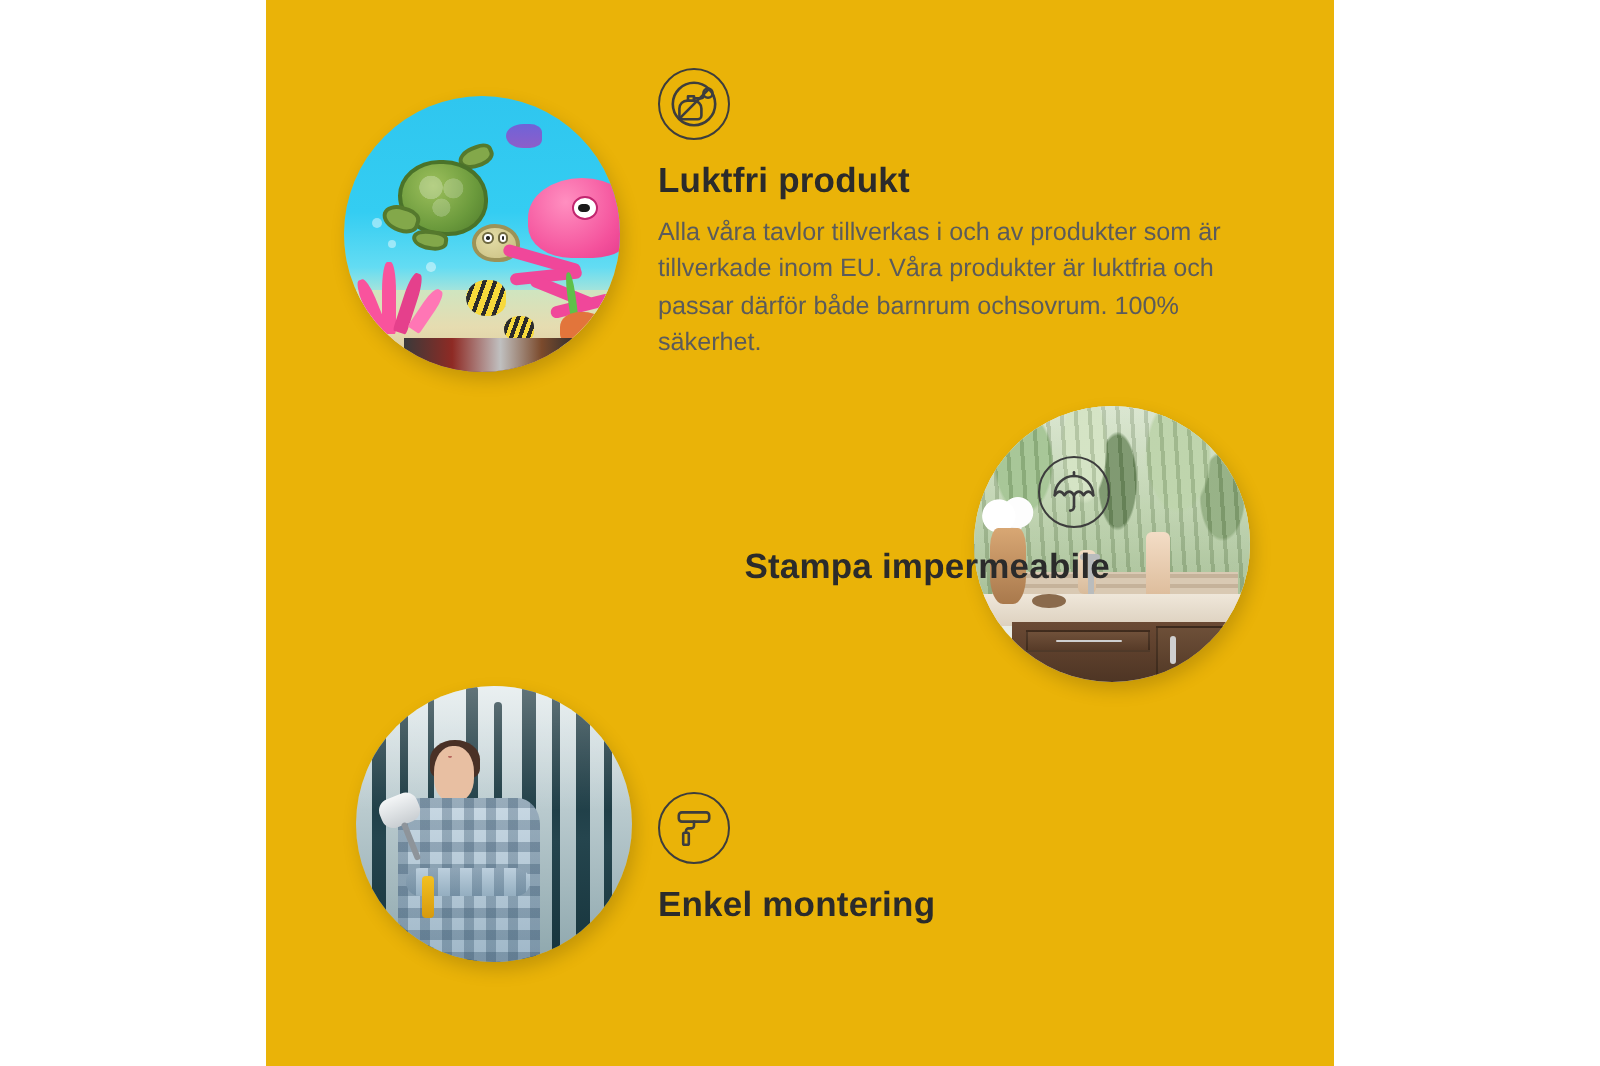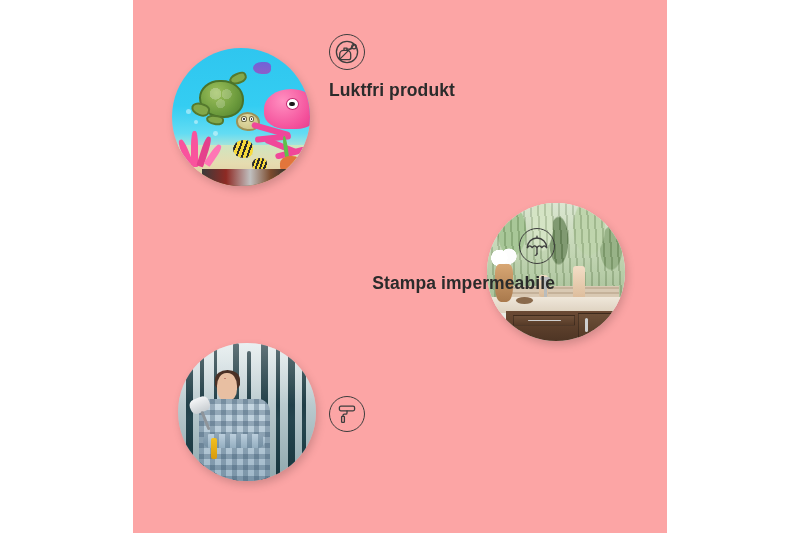--- a/index.html
+++ b/index.html
@@ -16,21 +16,21 @@
     position: relative;
   }
 
   
   .stage {
     position: absolute;
     left: 133px;
     top: 0;
     width: 534px;
     height: 533px;
-    background: #fca5a5;
+    background: #eab308;
     overflow: hidden;
   }
 
   .margin-left, .margin-right {
     position: absolute;
     top: 0;
     height: 533px;
     width: 133px;
     background: #ffffff;
   }
@@ -440,20 +440,21 @@
           <path d="M6.6 19.6h7.2c1.1 0 1.9-.9 1.9-1.9v-3.4c0-2.2-1.8-4-4-4h-3c-2.2 0-4 1.8-4 4v3.4c0 1 .8 1.9 1.9 1.9z"></path>
           <path d="M9 10.3V8.1h3v2.2"></path>
           <path d="M12 9.2h3.4c.8 0 1.4-.6 1.4-1.4"></path>
           <circle cx="19" cy="6.6" r="2.3"></circle>
           <circle cx="12" cy="12" r="10.6"></circle>
           <line x1="4.6" y1="19.4" x2="19.4" y2="4.6"></line>
         </svg>
       </div>
     </div>
     <div class="ftitle">Luktfri produkt</div>
+    <div class="fbody">Alla våra tavlor tillverkas i och av produkter som är tillverkade inom EU. Våra produkter är luktfria och passar därför både barnrum ochsovrum. 100% säkerhet.</div>
   </div>
 
   <div class="feature" id="feature-2">
     <div class="icon-wrap">
       <div class="icon-circle">
         <svg width="24" height="24" viewBox="0 0 24 24" fill="none" stroke="#3d3d3d" stroke-width="1.3" stroke-linecap="round" stroke-linejoin="round">
           <path d="M2.4 13.6c0-5.3 4.3-9.6 9.6-9.6s9.6 4.3 9.6 9.6"></path>
           <path d="M2.4 13.6c1.6-2.4 3.2-2.4 4.8 0 1.6-2.4 3.2-2.4 4.8 0 1.6-2.4 3.2-2.4 4.8 0 1.6-2.4 3.2-2.4 4.8 0"></path>
           <line x1="12" y1="13.6" x2="12" y2="19.4"></line>
           <path d="M12 19.4c0 1.1-.9 1.9-1.9 1.9"></path>
@@ -467,15 +468,16 @@
   <div class="feature" id="feature-3">
     <div class="icon-wrap">
       <div class="icon-circle">
         <svg width="24" height="24" viewBox="0 0 24 24" fill="none" stroke="#3d3d3d" stroke-width="1.3" stroke-linecap="round" stroke-linejoin="round">
           <rect x="4.4" y="4.2" width="15.2" height="4.6" rx="1.5"></rect>
           <path d="M12 8.8v2.1c0 .7-.6 1.3-1.3 1.3H9.3c-.7 0-1.3.6-1.3 1.3v.9"></path>
           <rect x="6.6" y="14.4" width="2.8" height="6" rx=".7"></rect>
         </svg>
       </div>
     </div>
+    <div class="ftitle">Enkel montering</div>
   </div>
 
 </div>
 
 </body></html>

